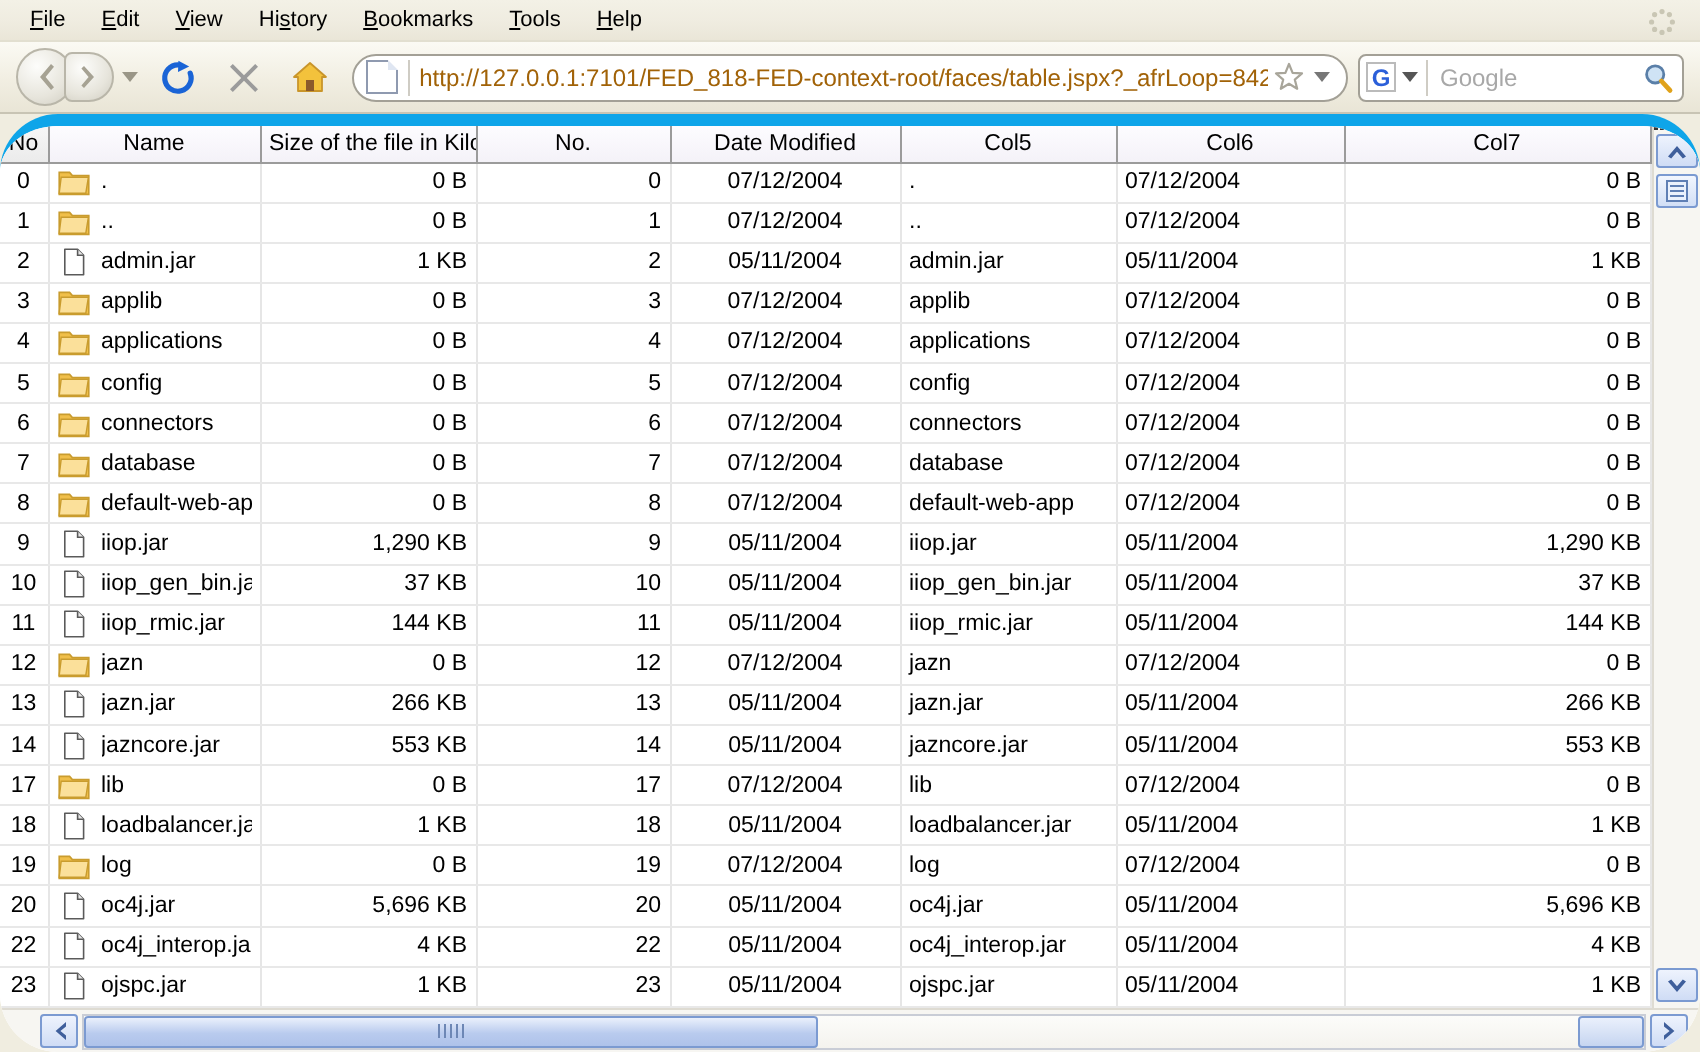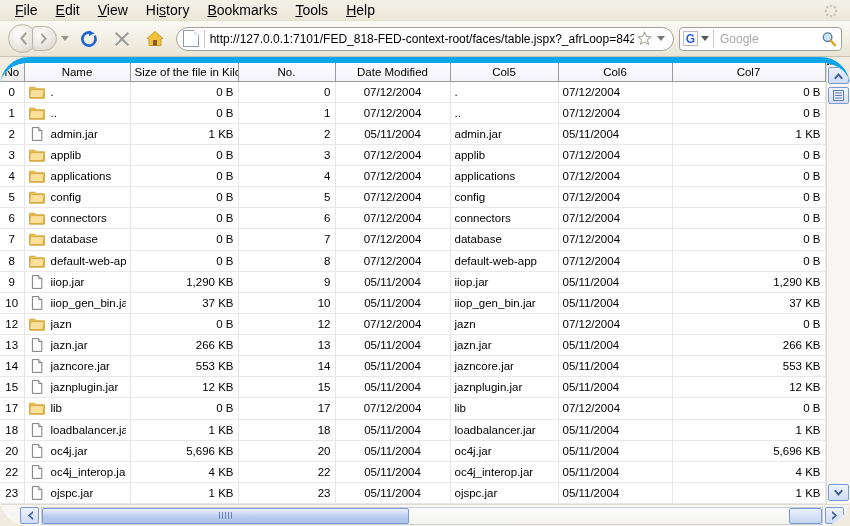--- a/index.html
+++ b/index.html
@@ -20,21 +20,21 @@
   .menubar {
     height: 21px;
     background: linear-gradient(to bottom, #f3f1e6 0%, #efece0 55%, #eae6d8 100%);
     border-bottom: 1px solid #e2dfd0;
     display: flex; align-items: center;
     padding: 0 6px;
     position: relative;
     flex: 0 0 21px;
   }
   .menu-item {
-    font-size: 14px;
+    font-size: 11px;
     color: #000;
     padding: 2px 9px;
     line-height: 13px;
     white-space: nowrap;
   }
   .menu-item u { text-decoration: underline; }
   .throbber {
     position: absolute; right: 12px; top: 4px;
     width: 14px; height: 14px;
   }
@@ -92,21 +92,21 @@
     position: relative;
   }
   .url-favicon:after {
     content: ""; position: absolute; right: -1px; top: -1px;
     border-left: 5px solid #dfe6f2;
     border-top: 5px solid #ffffff;
   }
   .url-sep { width: 1px; height: 18px; background: #cfccc4; margin-right: 5px; }
   .url-text {
     flex: 1 1 auto;
-    font-size: 12px; color: #000000;
+    font-size: 12px; color: #a16207;
     white-space: nowrap; overflow: hidden;
     line-height: 14px;
   }
   .star { margin: 0 3px; flex: 0 0 auto; }
   .url-caret {
     width: 0; height: 0; margin: 0 4px 0 2px; flex: 0 0 auto;
     border-left: 4px solid transparent;
     border-right: 4px solid transparent;
     border-top: 5px solid #777;
   }
@@ -602,20 +602,39 @@
               </td>
               <td class="num">37 KB</td>
               <td class="num">10</td>
               <td class="ctr">05/11/2004</td>
               <td>iiop_gen_bin.jar</td>
               <td>05/11/2004</td>
               <td class="num">37 KB</td>
               <td></td>
             </tr>
             <tr>
+              <td class="idx">11</td>
+              <td>
+                <span class="namecell">
+                  <svg class="ico" viewBox="0 0 16 14">
+                    <path d="M3.4 0.6 h6.4 l3 3 v9.8 h-9.4 Z" fill="#ffffff" stroke="#5a5a5a" stroke-width="0.8" stroke-linejoin="round"></path>
+                    <path d="M9.8 0.6 v3 h3" fill="#e8e8e8" stroke="#5a5a5a" stroke-width="0.8"></path>
+                  </svg>
+                  <span class="lbl">iiop_rmic.jar</span>
+                </span>
+              </td>
+              <td class="num">144 KB</td>
+              <td class="num">11</td>
+              <td class="ctr">05/11/2004</td>
+              <td>iiop_rmic.jar</td>
+              <td>05/11/2004</td>
+              <td class="num">144 KB</td>
+              <td></td>
+            </tr>
+            <tr>
               <td class="idx">12</td>
               <td>
                 <span class="namecell">
                   <svg class="ico" viewBox="0 0 16 14">
                     <path d="M0.6 2.2 h5.2 l1.4 1.6 h8.2 v9.4 h-14.8 Z" fill="#f0bf4a" stroke="#c99c2e" stroke-width="0.8"></path>
                     <path d="M1.6 4.6 h13.6 l-1.3 8 h-13.3 Z" fill="#fbe09a" stroke="#c99c2e" stroke-width="0.7"></path>
                   </svg>
                   <span class="lbl">jazn</span>
                 </span>
               </td>
@@ -659,39 +678,20 @@
               </td>
               <td class="num">553 KB</td>
               <td class="num">14</td>
               <td class="ctr">05/11/2004</td>
               <td>jazncore.jar</td>
               <td>05/11/2004</td>
               <td class="num">553 KB</td>
               <td></td>
             </tr>
             <tr>
-              <td class="idx">15</td>
-              <td>
-                <span class="namecell">
-                  <svg class="ico" viewBox="0 0 16 14">
-                    <path d="M3.4 0.6 h6.4 l3 3 v9.8 h-9.4 Z" fill="#ffffff" stroke="#5a5a5a" stroke-width="0.8" stroke-linejoin="round"></path>
-                    <path d="M9.8 0.6 v3 h3" fill="#e8e8e8" stroke="#5a5a5a" stroke-width="0.8"></path>
-                  </svg>
-                  <span class="lbl">jaznplugin.jar</span>
-                </span>
-              </td>
-              <td class="num">12 KB</td>
-              <td class="num">15</td>
-              <td class="ctr">05/11/2004</td>
-              <td>jaznplugin.jar</td>
-              <td>05/11/2004</td>
-              <td class="num">12 KB</td>
-              <td></td>
-            </tr>
-            <tr>
               <td class="idx">17</td>
               <td>
                 <span class="namecell">
                   <svg class="ico" viewBox="0 0 16 14">
                     <path d="M0.6 2.2 h5.2 l1.4 1.6 h8.2 v9.4 h-14.8 Z" fill="#f0bf4a" stroke="#c99c2e" stroke-width="0.8"></path>
                     <path d="M1.6 4.6 h13.6 l-1.3 8 h-13.3 Z" fill="#fbe09a" stroke="#c99c2e" stroke-width="0.7"></path>
                   </svg>
                   <span class="lbl">lib</span>
                 </span>
               </td>
@@ -713,20 +713,39 @@
                   </svg>
                   <span class="lbl">loadbalancer.jar</span>
                 </span>
               </td>
               <td class="num">1 KB</td>
               <td class="num">18</td>
               <td class="ctr">05/11/2004</td>
               <td>loadbalancer.jar</td>
               <td>05/11/2004</td>
               <td class="num">1 KB</td>
+              <td></td>
+            </tr>
+            <tr>
+              <td class="idx">19</td>
+              <td>
+                <span class="namecell">
+                  <svg class="ico" viewBox="0 0 16 14">
+                    <path d="M0.6 2.2 h5.2 l1.4 1.6 h8.2 v9.4 h-14.8 Z" fill="#f0bf4a" stroke="#c99c2e" stroke-width="0.8"></path>
+                    <path d="M1.6 4.6 h13.6 l-1.3 8 h-13.3 Z" fill="#fbe09a" stroke="#c99c2e" stroke-width="0.7"></path>
+                  </svg>
+                  <span class="lbl">log</span>
+                </span>
+              </td>
+              <td class="num">0 B</td>
+              <td class="num">19</td>
+              <td class="ctr">07/12/2004</td>
+              <td>log</td>
+              <td>07/12/2004</td>
+              <td class="num">0 B</td>
               <td></td>
             </tr>
             <tr>
               <td class="idx">20</td>
               <td>
                 <span class="namecell">
                   <svg class="ico" viewBox="0 0 16 14">
                     <path d="M3.4 0.6 h6.4 l3 3 v9.8 h-9.4 Z" fill="#ffffff" stroke="#5a5a5a" stroke-width="0.8" stroke-linejoin="round"></path>
                     <path d="M9.8 0.6 v3 h3" fill="#e8e8e8" stroke="#5a5a5a" stroke-width="0.8"></path>
                   </svg>

